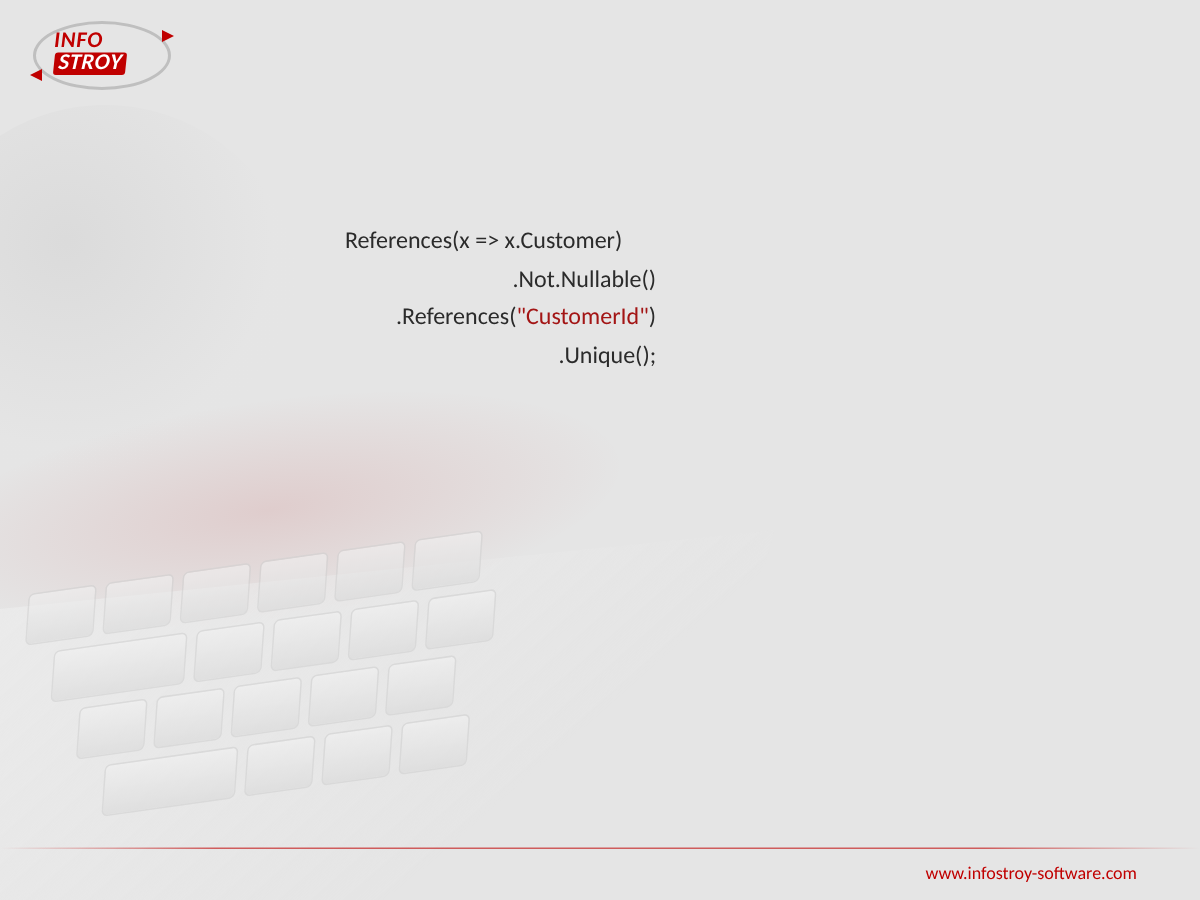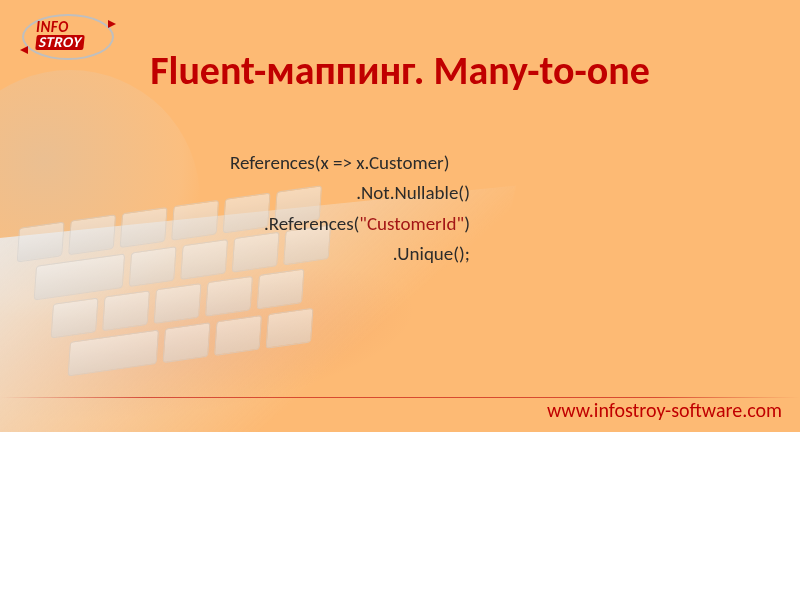--- a/index.html
+++ b/index.html
@@ -1,21 +1,21 @@
 <!DOCTYPE html>
 <html><head>
 <meta charset="utf-8">
 <style>
   * { margin: 0; padding: 0; box-sizing: border-box; }
   html, body { width: 800px; height: 600px; overflow: hidden; font-family: Calibri, Arial, sans-serif; }
   .slide {
     position: relative;
     width: 800px;
-    height: 432px;
-    background: #fdba74;
+    height: 600px;
+    background: #e5e5e5;
   }
   
   .bg-deco {
     position: absolute;
     inset: 0;
     pointer-events: none;
     overflow: hidden;
   }
   .bg-globe {
     position: absolute;
@@ -107,40 +107,40 @@
     font-size: 40px;
     font-weight: 700;
     color: #c00000;
   }
 
   
   .code {
     position: absolute;
     top: 148px;
     left: 230px;
-    font-size: 19px;
+    font-size: 16px;
     color: #2b2b2b;
     line-height: 1.6;
     font-family: Calibri, Arial, sans-serif;
   }
   .code .indent { padding-left: 34px; text-align: right; }
   .code .str { color: #a31515; }
 
   
   .footer-line {
     position: absolute;
     left: 0; right: 0; bottom: 34px;
     height: 1px;
     background: linear-gradient(to right, rgba(192,0,0,0) 0%, rgba(192,0,0,0.6) 18%, rgba(192,0,0,0.6) 82%, rgba(192,0,0,0) 100%);
   }
   .footer-url {
     position: absolute;
-    right: 18px; bottom: 10px;
+    right: 42px; bottom: 10px;
     color: #c00000;
-    font-size: 20px;
+    font-size: 12px;
   }
 </style>
 </head>
 <body>
 
 <div class="slide">
 
   <div class="bg-deco">
     <div class="bg-globe"></div>
     <div class="bg-swoosh"></div>
@@ -180,21 +180,20 @@
   <div class="logo">
     <div class="logo-ellipse"></div>
     <div class="logo-arrow"></div>
     <div class="logo-arrow2"></div>
     <div class="logo-text">
       <span>INFO</span><br>
       <span class="w">STROY</span>
     </div>
   </div>
 
-  <h1 class="title">Fluent-маппинг. Many-to-one</h1>
 
   <div class="code">
     <div><span>References(x =&gt; x.Customer)</span></div>
     <div class="indent">.Not.Nullable()</div>
     <div class="indent"><span>.References(</span><span class="str">"CustomerId"</span><span>)</span></div>
     <div class="indent">.Unique();</div>
   </div>
 
   <div class="footer-line"></div>
   <div class="footer-url">www.infostroy-software.com</div>

